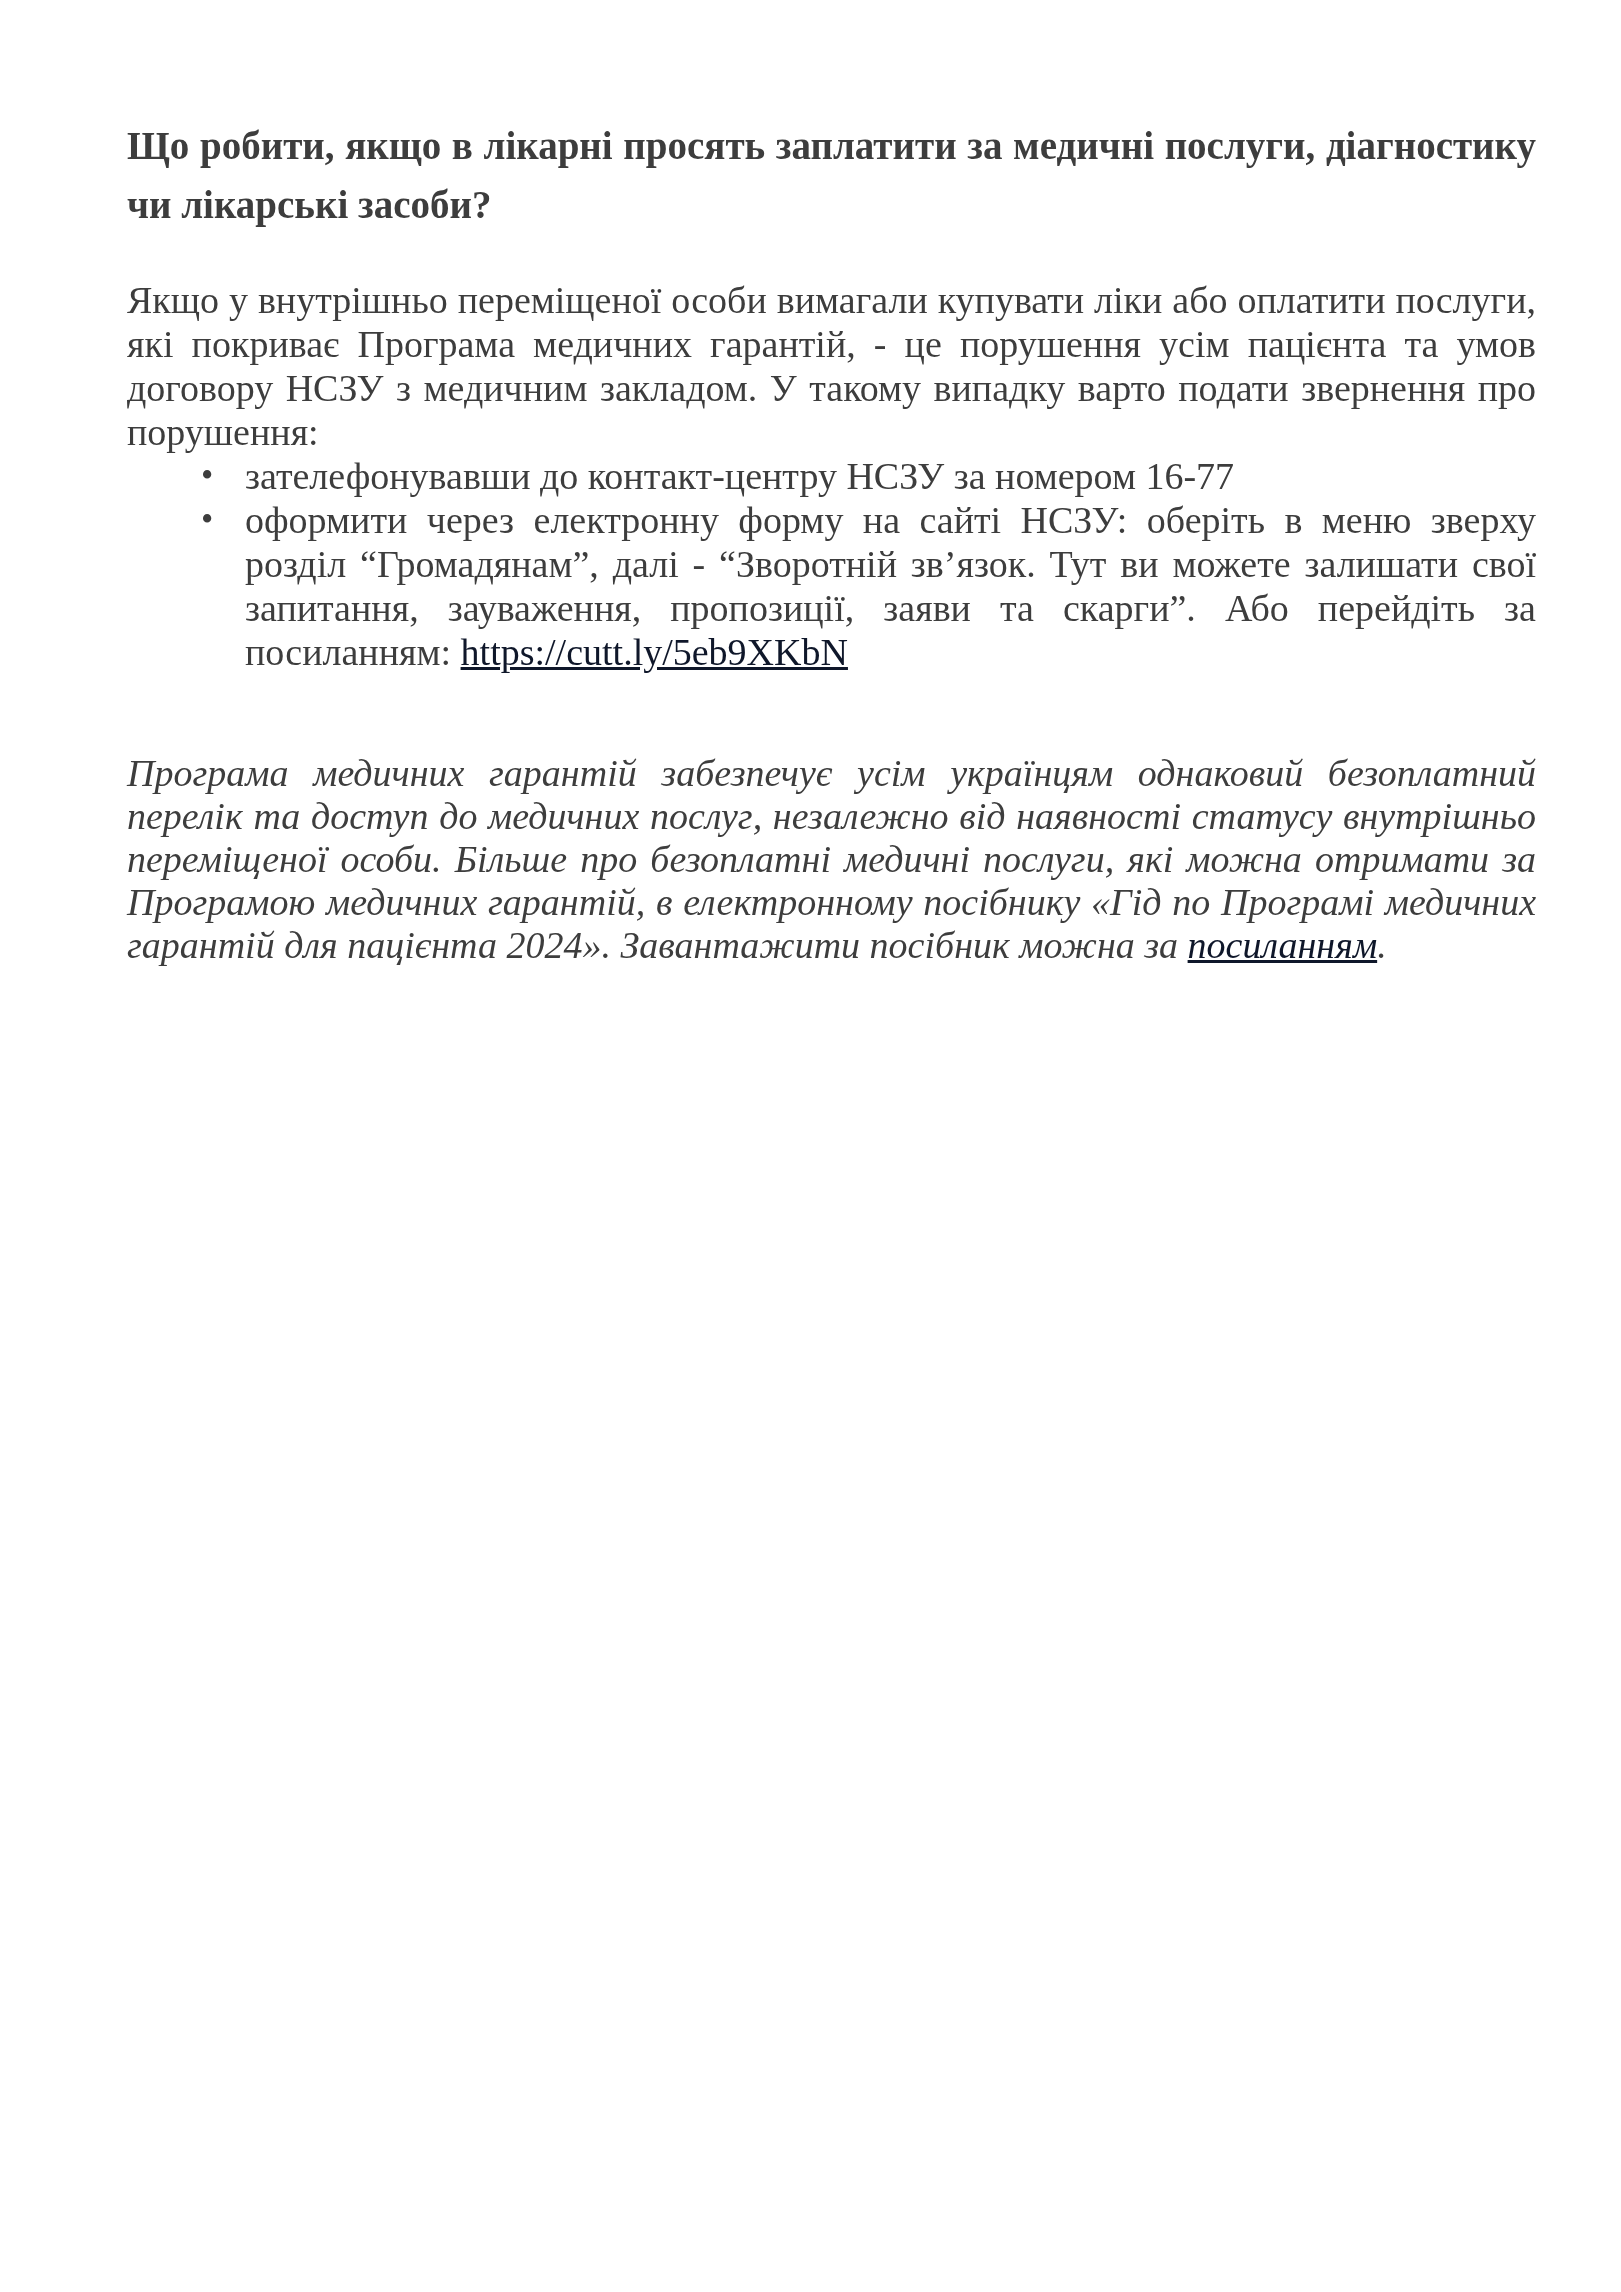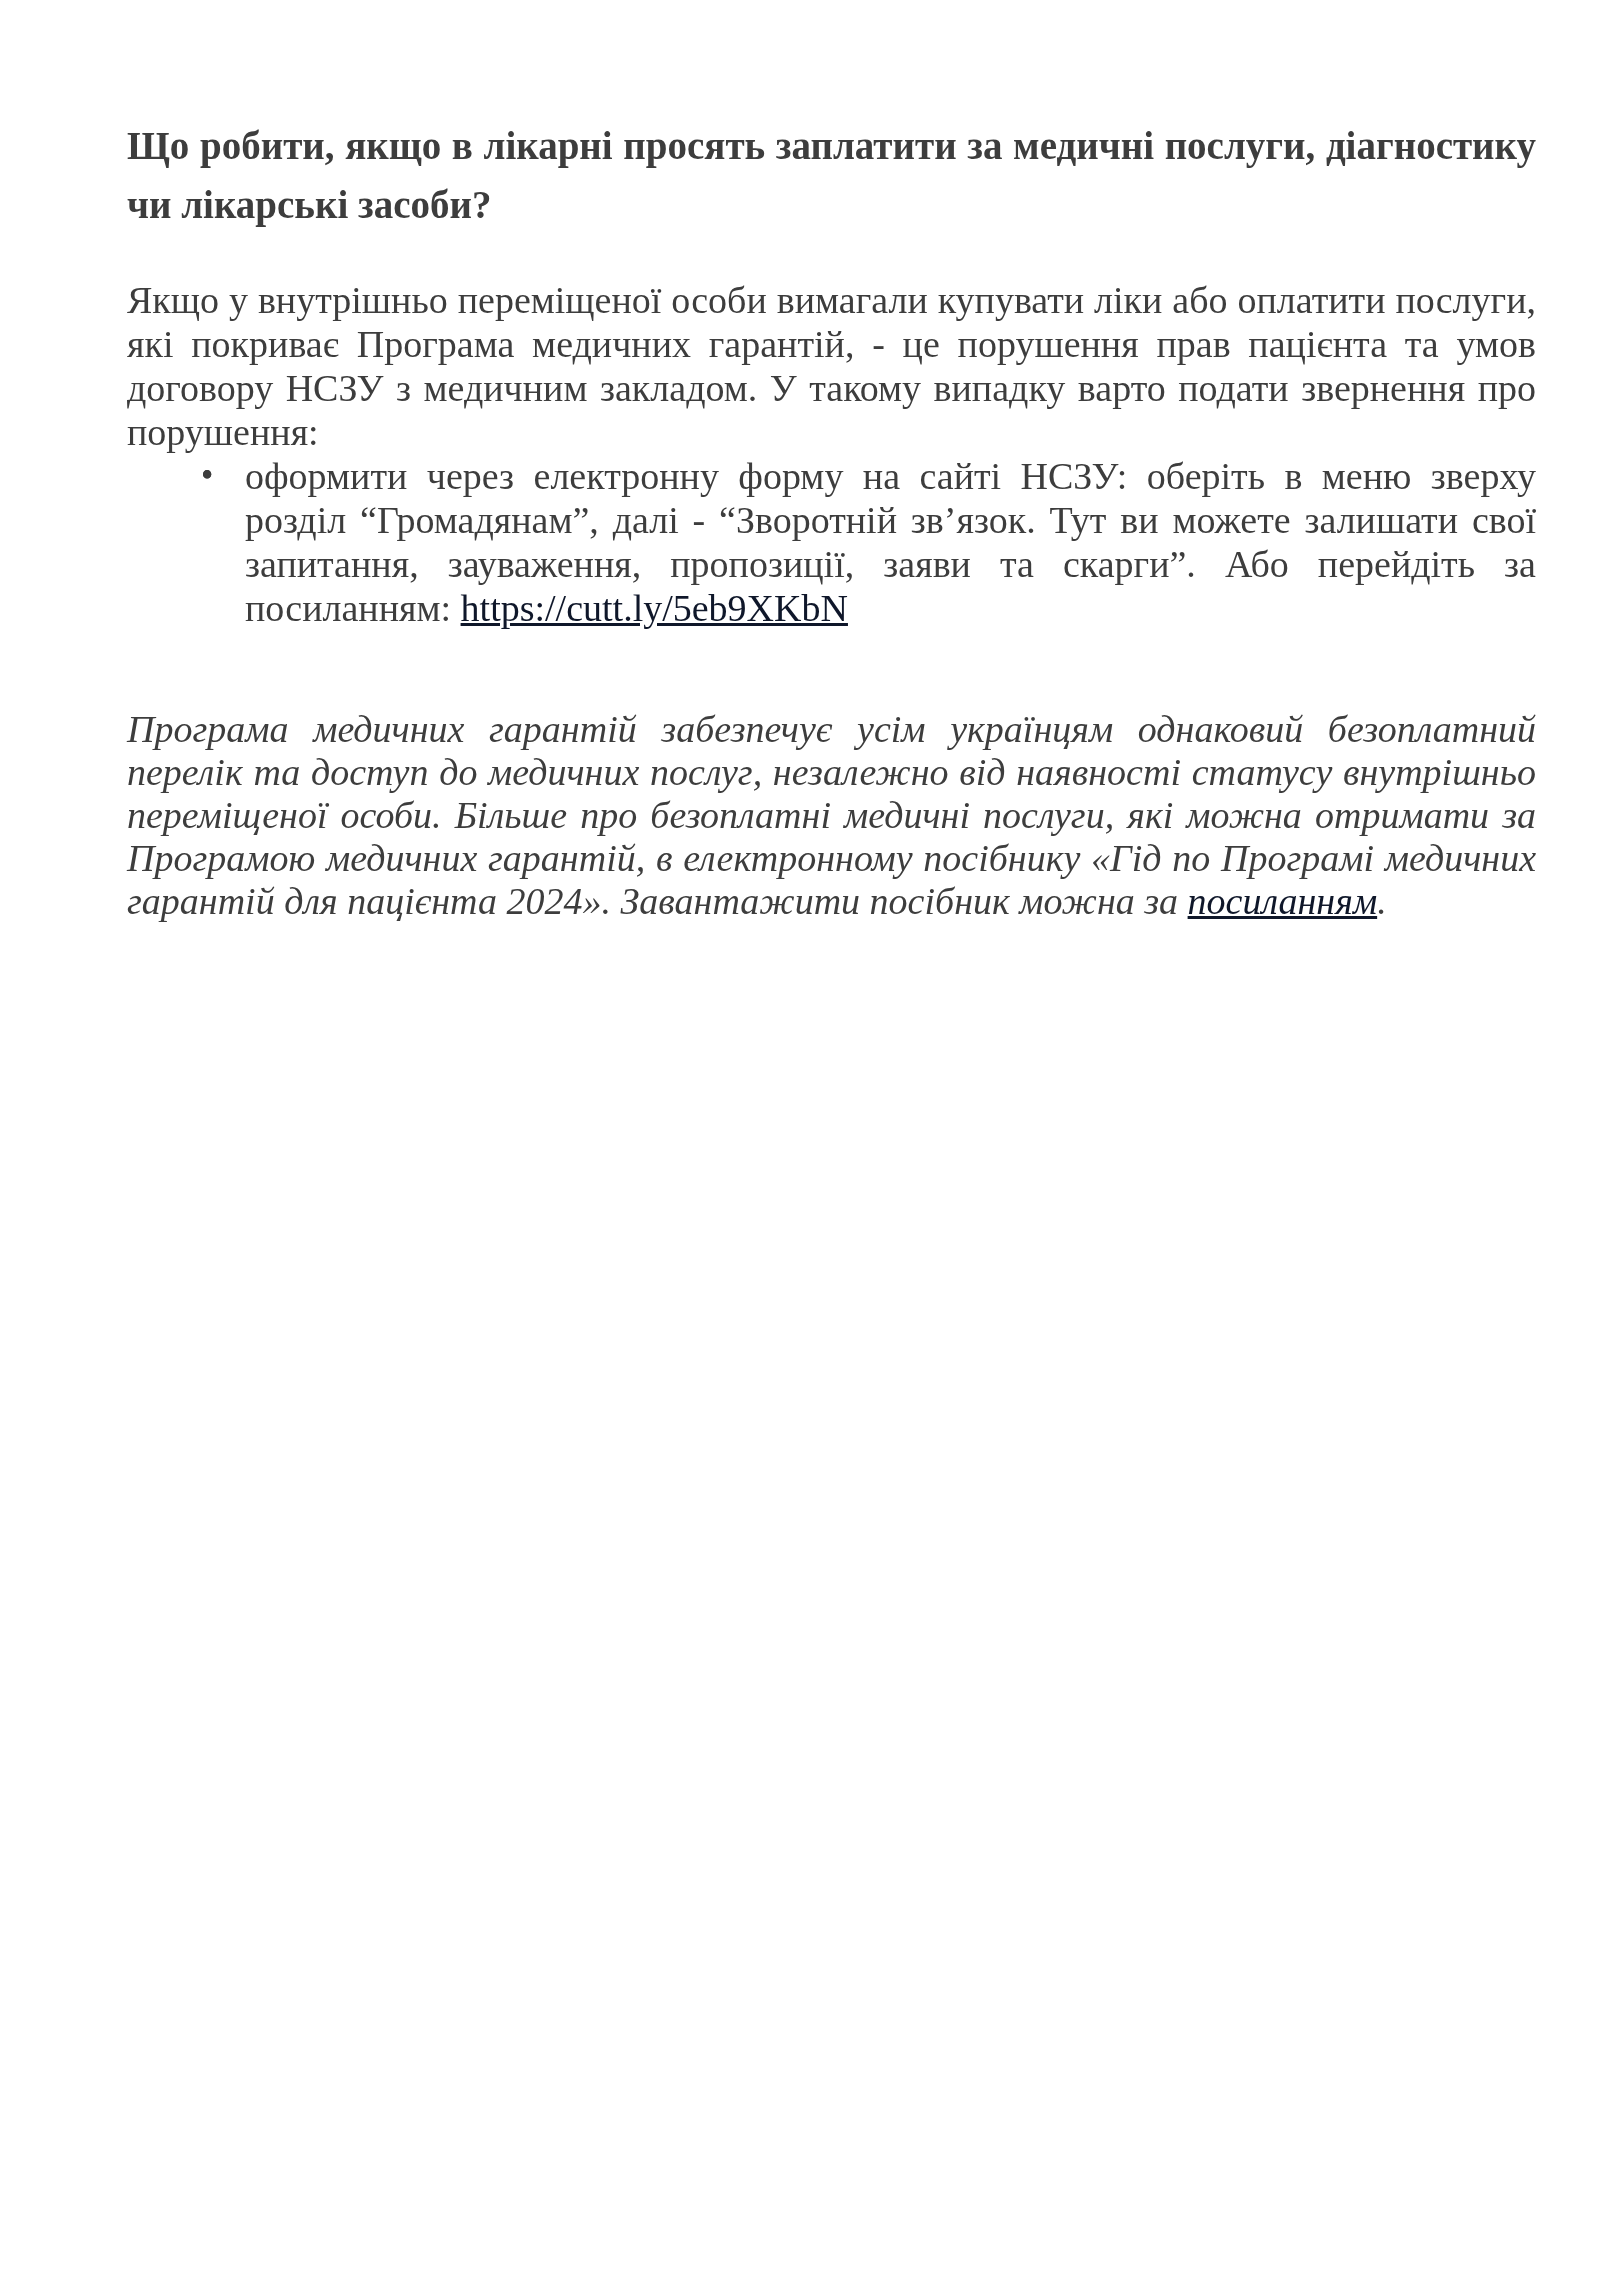--- a/index.html
+++ b/index.html
@@ -68,26 +68,27 @@
   }
 </style>
 </head>
 <body>
 
 <div class="page">
   <div class="content">
 
     <p class="heading">Що робити, якщо в лікарні просять заплатити за медичні послуги, діагностику чи лікарські засоби?</p>
 
-    <p class="intro">Якщо у внутрішньо переміщеної особи вимагали купувати ліки або оплатити послуги, які покриває Програма медичних гарантій, - це порушення прав пацієнта та умов договору НСЗУ з медичним закладом. У такому випадку варто подати звернення про порушення:</p>
+    <p class="intro">Якщо у внутрішньо переміщеної особи вимагали купувати ліки або оплатити послуги, які покриває Програма медичних гарантій, - це порушення усім пацієнта та умов договору НСЗУ з медичним закладом. У такому випадку варто подати звернення про порушення:</p>
 
     <div class="bullet-list">
 
       <div class="bullet-row">
         <span class="bullet-marker">•</span>
+        <span>зателефонувавши до контакт-центру НСЗУ за номером 16-77</span>
       </div>
 
       <div class="bullet-row">
         <span class="bullet-marker">•</span>
         <span>оформити через електронну форму на сайті НСЗУ: оберіть в меню зверху розділ “Громадянам”, далі  - “Зворотній зв’язок. Тут ви можете залишати свої запитання, зауваження, пропозиції, заяви та скарги”. Або перейдіть за посиланням: </span><a class="doc-link">https://cutt.ly/5eb9XKbN</a>
       </div>
 
     </div>
 
     <p class="closing">

